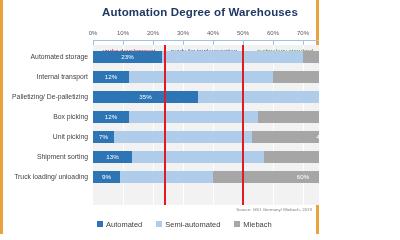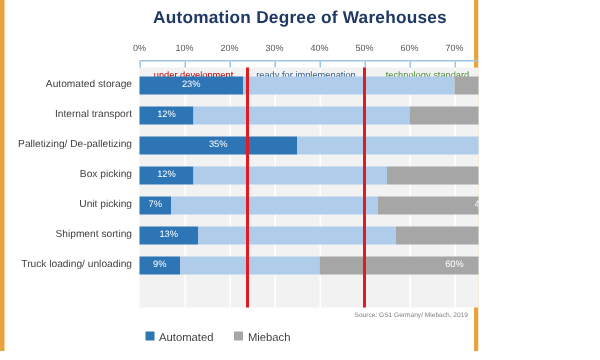--- a/index.html
+++ b/index.html
@@ -348,18 +348,22 @@
     </div>
 
   <div class="source">Source: GS1 Germany/ Miebach, 2019</div>
 
   <div class="legend" id="legend-host">
       <div class="legend-item">
         <span class="legend-swatch" style="background: rgb(46, 117, 182);"></span>
         <span class="legend-text">Automated</span>
       </div>
       <div class="legend-item">
+        <span class="legend-swatch" style="background: rgb(175, 205, 234);"></span>
+        <span class="legend-text">Semi-automated</span>
+      </div>
+      <div class="legend-item">
         <span class="legend-swatch" style="background: rgb(166, 166, 166);"></span>
         <span class="legend-text">Miebach</span>
       </div>
     </div>
 
 </div>
 
 </body></html>

